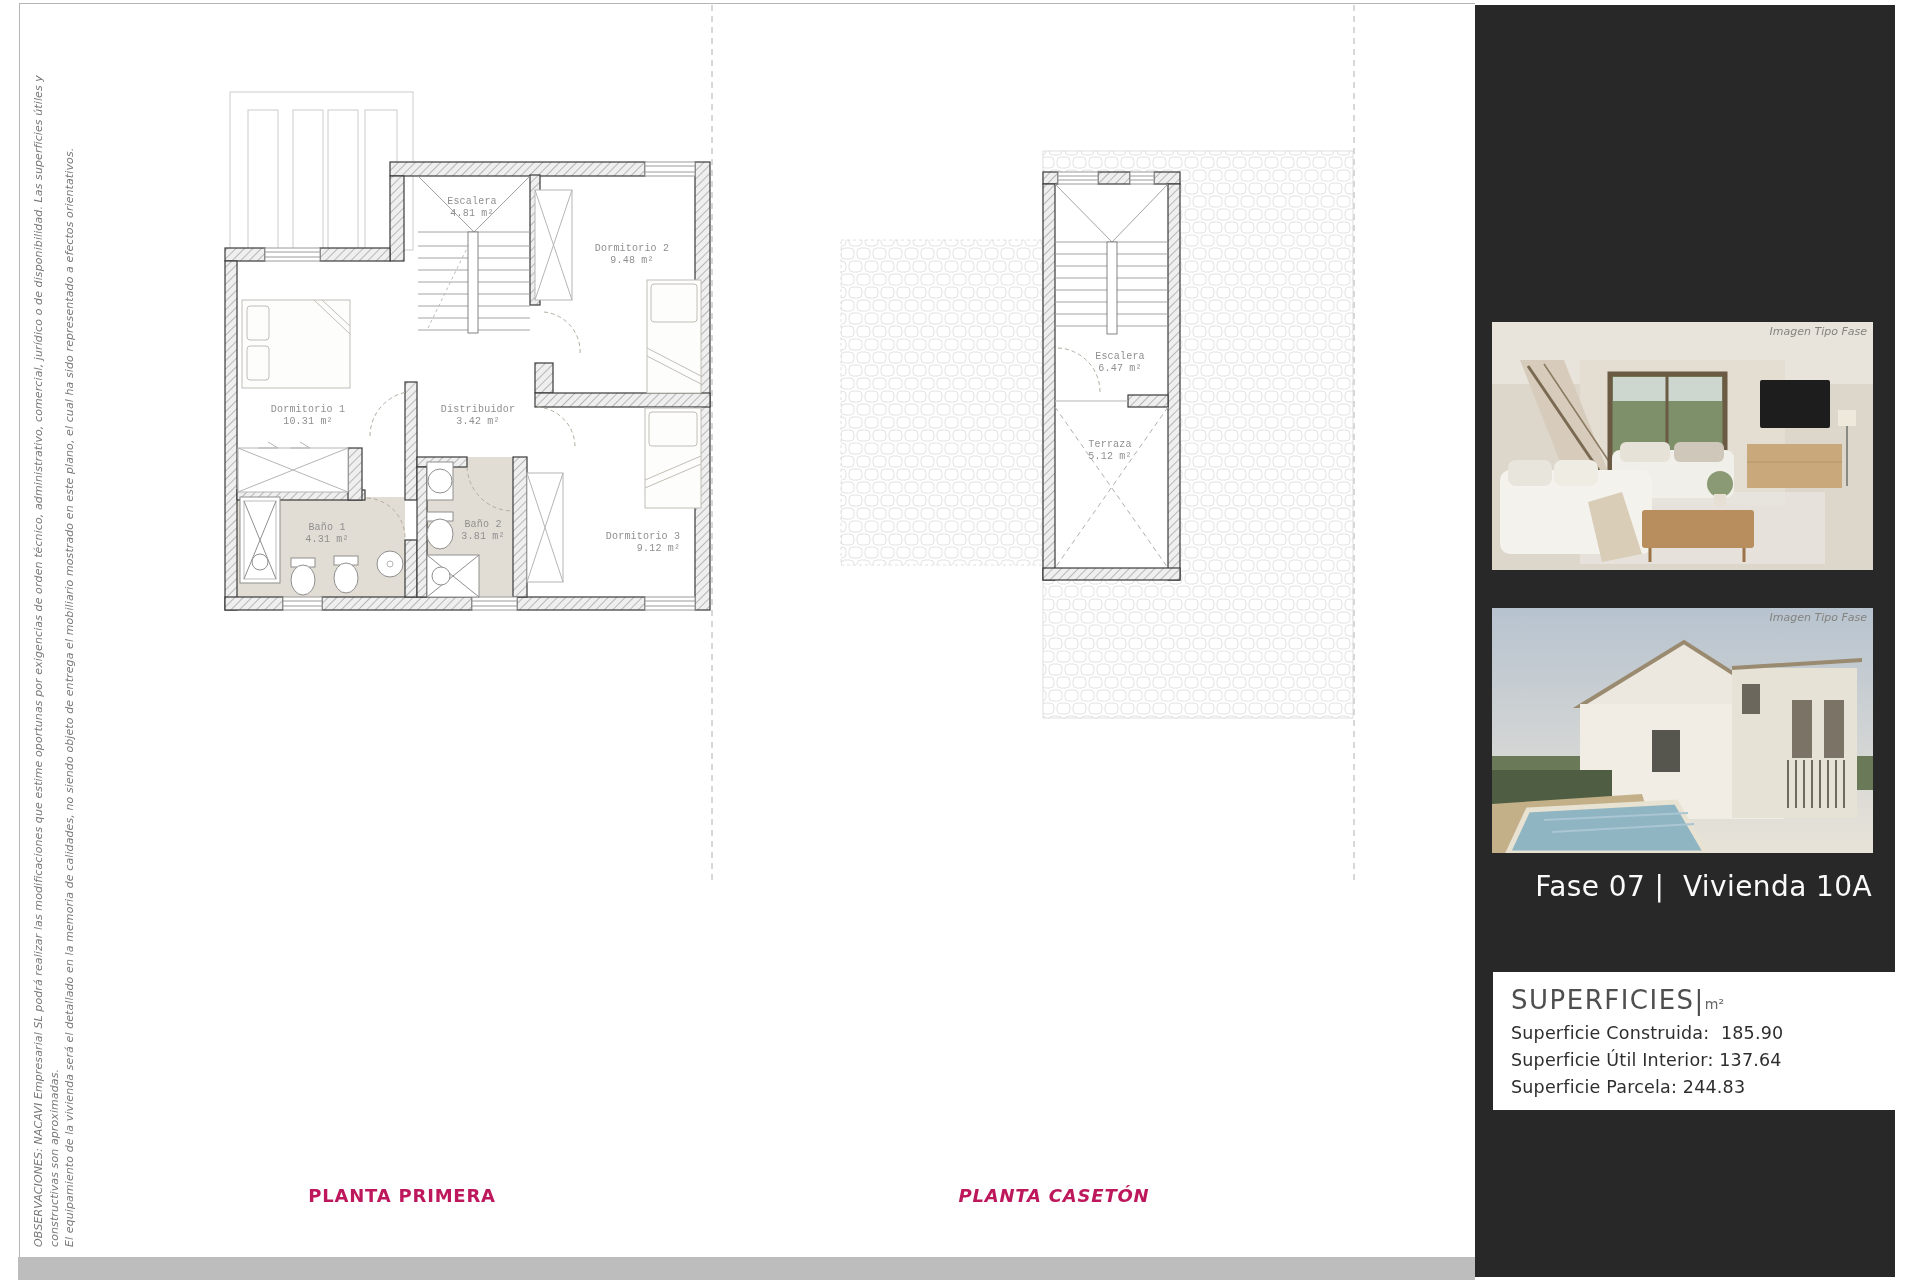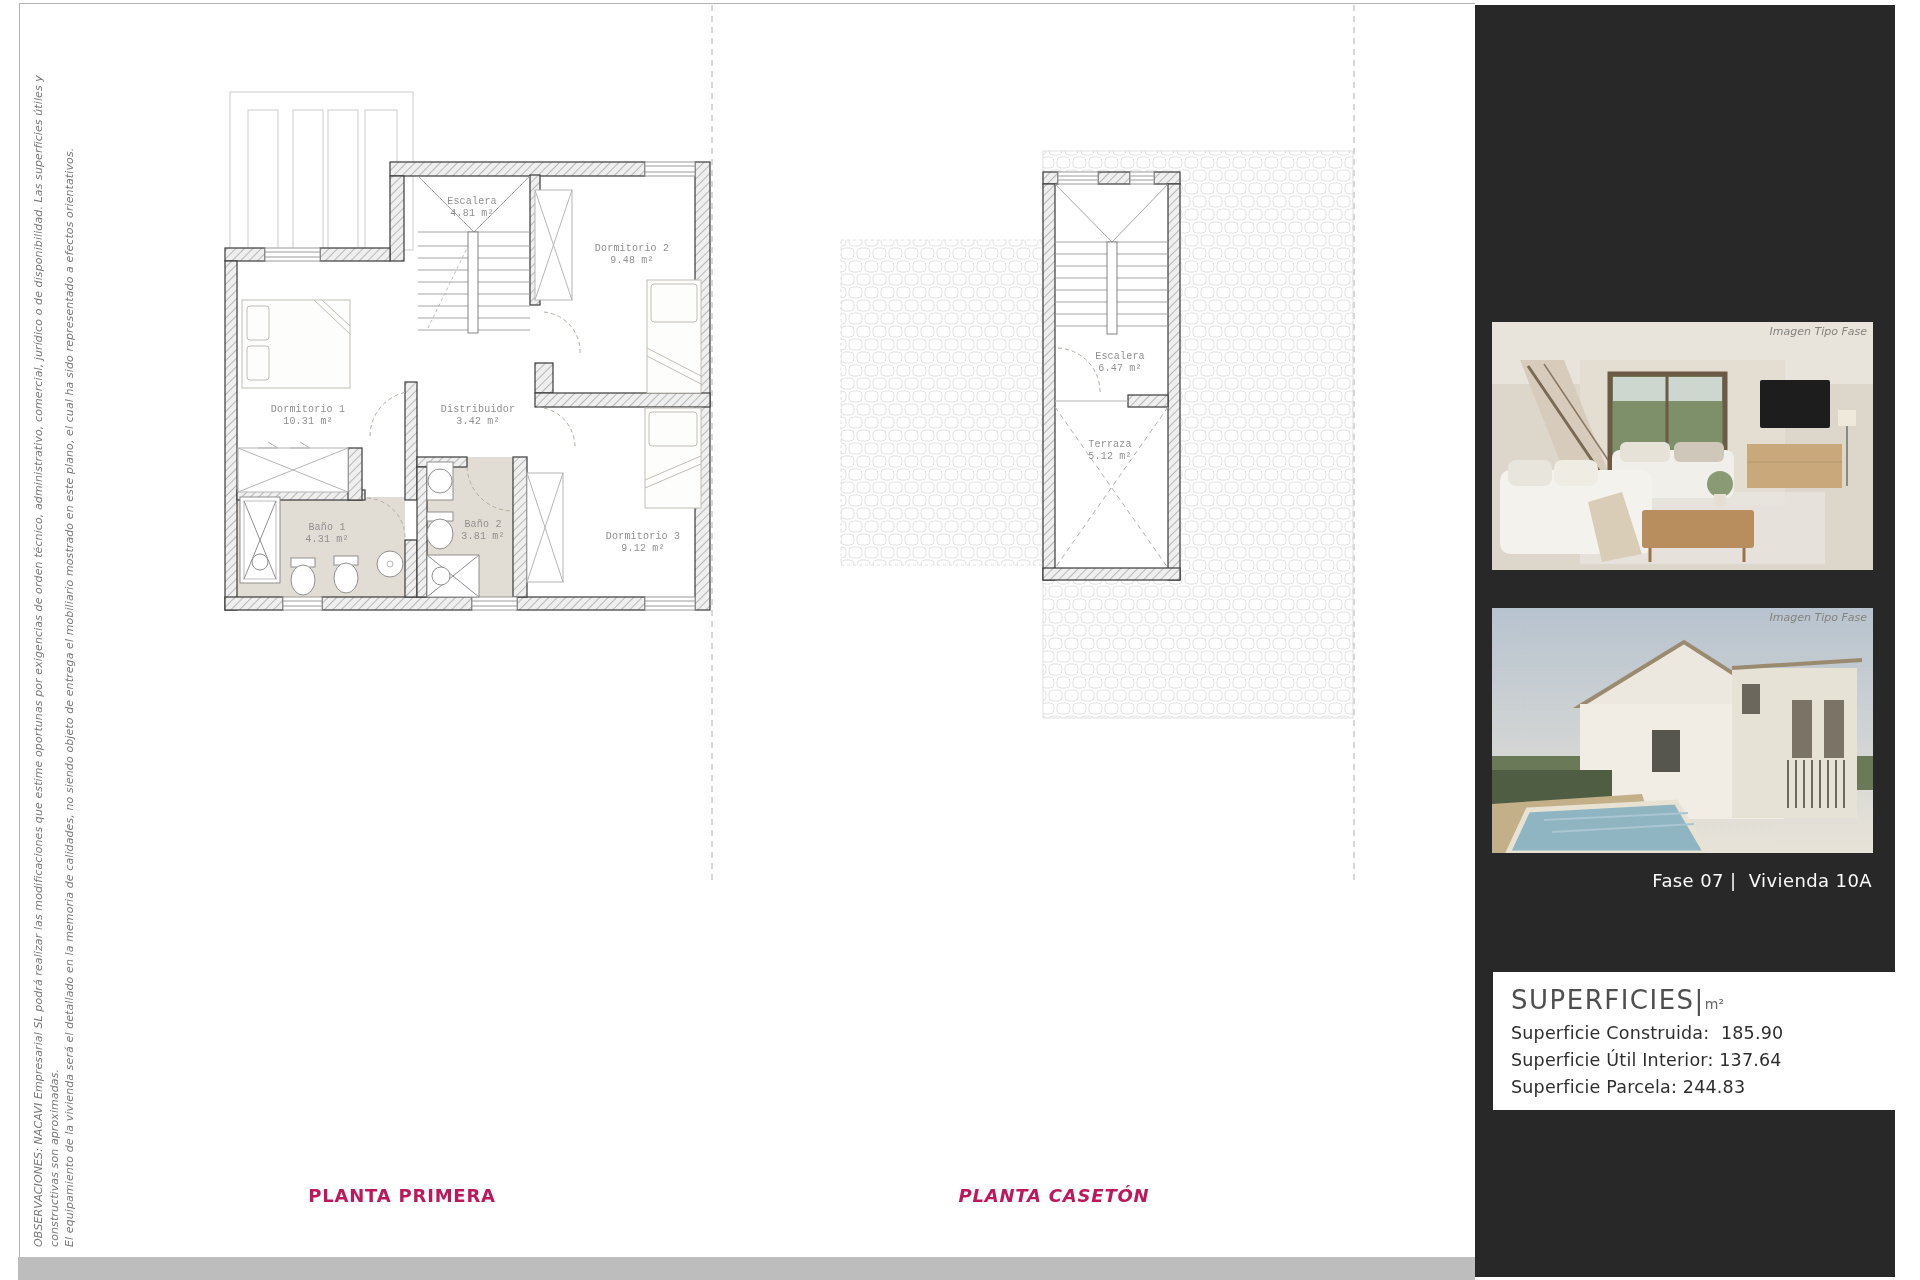--- a/index.html
+++ b/index.html
@@ -16,21 +16,21 @@
               font-size:10px;color:#8f8f8f;line-height:11.5px;letter-spacing:0.2px;white-space:nowrap;font-family:Liberation Mono, monospace;}
   .plan-title{position:absolute;transform:translateX(-50%);font-size:18px;font-weight:700;
               color:#be185d;letter-spacing:0.8px;white-space:nowrap;}
   .sidebar{position:absolute;left:1475px;top:5px;width:420px;height:1272px;background:#282828;}
   .photo{position:absolute;left:1492px;width:381px;overflow:hidden;background:#d8d2c8;}
   .photo svg{display:block;}
   .photo1{top:322px;height:248px;}
   .photo2{top:608px;height:245px;}
   .watermark{position:absolute;top:3px;right:6px;font-style:italic;font-size:11px;color:#84837d;}
   .unit-label{position:absolute;left:1475px;top:870px;width:397px;text-align:right;
-              color:#fafafa;font-size:18px;font-weight:500;letter-spacing:0.4px;white-space:pre;}
+              color:#fafafa;font-size:28px;font-weight:500;letter-spacing:0.4px;white-space:pre;}
   .sup-box{position:absolute;left:1493px;top:972px;width:434px;height:138px;background:#ffffff;}
   .sup-title{margin:13px 0 0 18px;font-size:26px;color:#4f4f4f;letter-spacing:1.5px;font-weight:400;}
   .sup-unit{font-size:14px;color:#666;letter-spacing:0;}
   .sup-rows{margin:5px 0 0 18px;}
   .sup-row{font-size:17.5px;color:#2e2e2e;line-height:27px;white-space:pre;letter-spacing:0.2px;}
 </style>
 </head>
 <body>
 
 <div class="page">
@@ -266,21 +266,21 @@
     <div>3.42 m²</div>
   </div>
   <div class="room-label" style="left:327px;top:522px;">
     <div>Baño 1</div>
     <div>4.31 m²</div>
   </div>
   <div class="room-label" style="left:483px;top:519px;">
     <div>Baño 2</div>
     <div>3.81 m²</div>
   </div>
-  <div class="room-label" style="left:643px;top:531px;">
+  <div class="room-label" style="left:643px;top:531px;text-align:right;">
     <div>Dormitorio 3</div>
     <div>9.12 m²</div>
   </div>
   <div class="room-label" style="left:1120px;top:351px;">
     <div>Escalera</div>
     <div>6.47 m²</div>
   </div>
   <div class="room-label" style="left:1110px;top:439px;">
     <div>Terraza</div>
     <div>5.12 m²</div>

